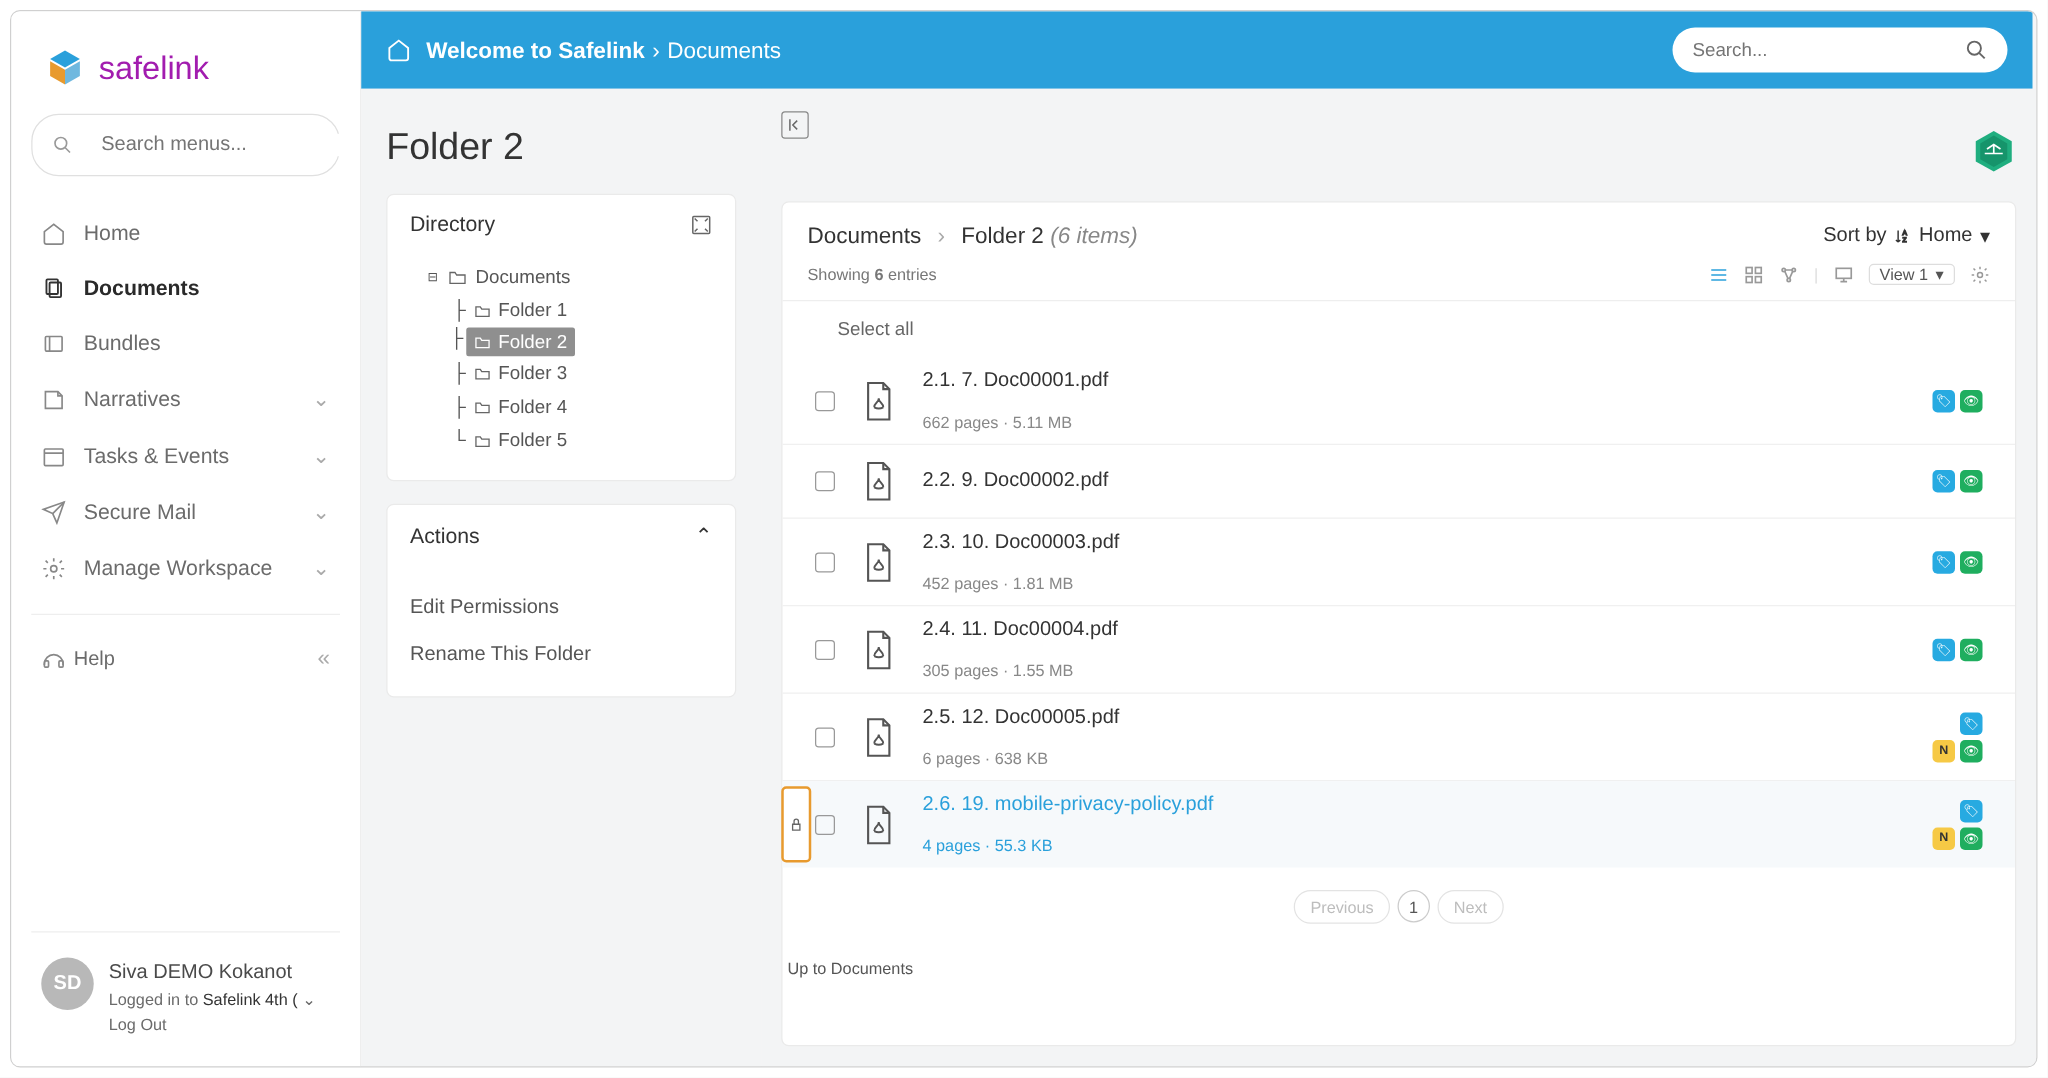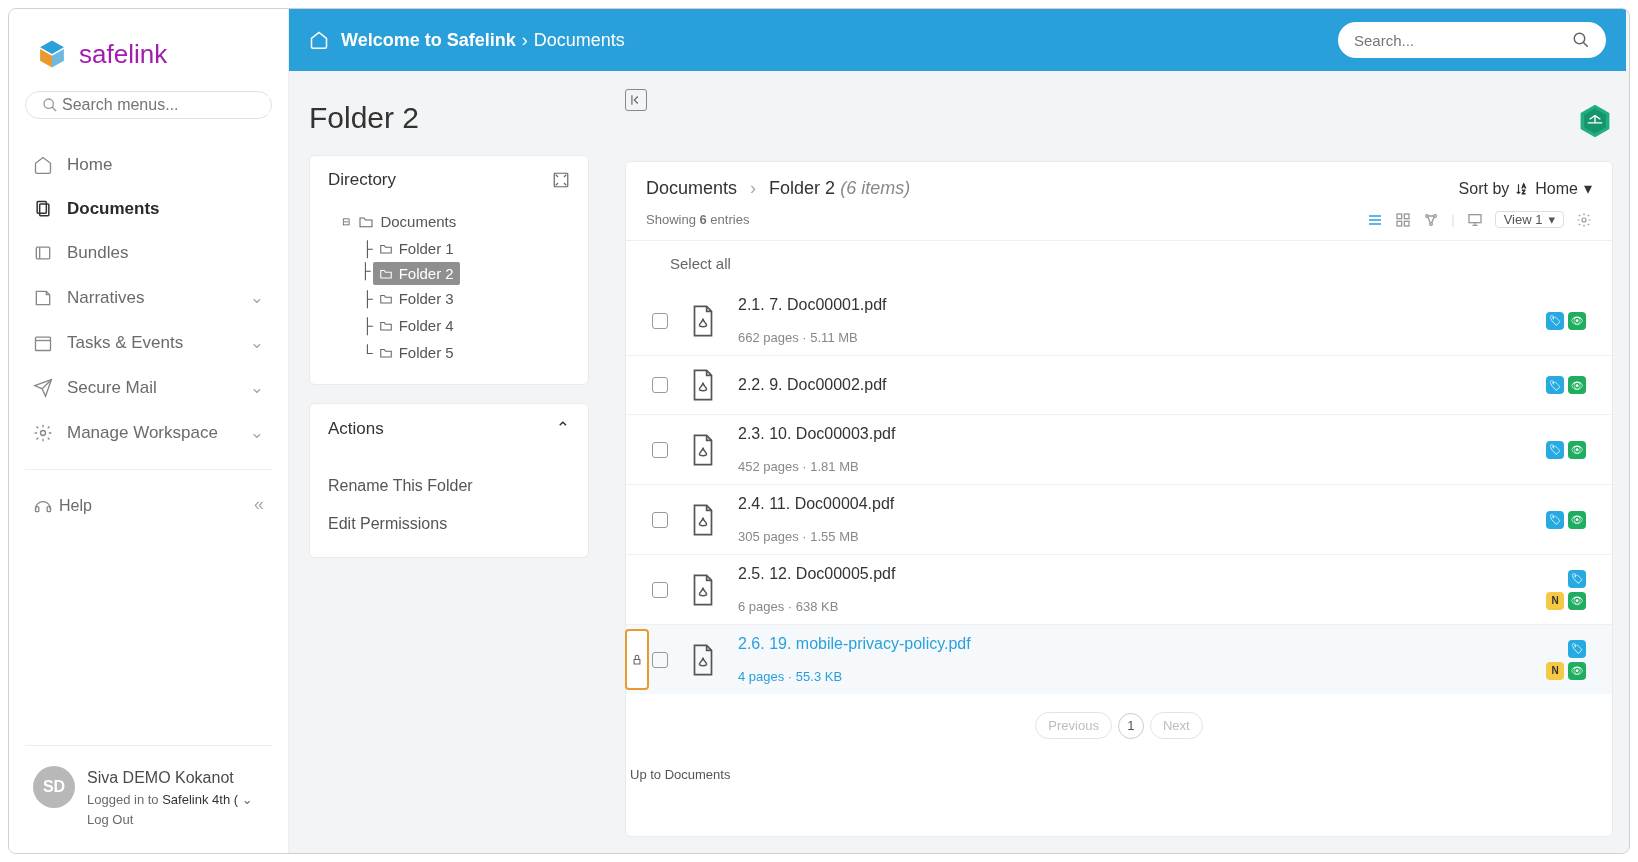--- a/index.html
+++ b/index.html
@@ -2,21 +2,21 @@
 <html><head>
 <meta charset="utf-8">
 <style>
 *{box-sizing:border-box;margin:0;padding:0;font-family:'Segoe UI',Arial,sans-serif}
 body{background:#fff;padding:8px}
 .outer{border:1px solid #d0d0d0;border-radius:8px;overflow:hidden;width:1622px;height:846px;position:relative;background:#f5f6f7}
 .sidebar{position:absolute;left:0;top:0;width:280px;height:100%;background:#fff;border-right:1px solid #eee;padding:18px 16px}
 .logo{display:flex;align-items:center;gap:10px;padding:10px 10px 20px 10px}
 .logo-mark{display:flex}
 .logo-text{font-size:26px;font-weight:400;color:#a21caf}
-.search-menus{display:flex;align-items:center;gap:4px;border:1px solid #e0e0e0;border-radius:22px;padding:4px 16px;color:#888}
+.search-menus{display:flex;align-items:center;gap:23px;border:1px solid #e0e0e0;border-radius:22px;padding:15px 16px;color:#888}
 .search-menus input{border:none;outline:none;font-size:16px;color:#555;flex:1}
 .nav{margin-top:24px}
 .nav-item{display:flex;align-items:center;gap:14px;padding:12px 8px;color:#6b6b6b;font-size:17px;cursor:pointer}
 .nav-item.active{color:#2a2a2a;font-weight:600}
 .nav-item .chev{margin-left:auto;color:#aaa}
 .divider{height:1px;background:#eee;margin:14px 0}
 .help-row{display:flex;align-items:flex-end;gap:6px;padding:10px 8px;color:#6b6b6b;font-size:16px}
 .help-row .coll{margin-left:auto;color:#aaa;font-size:18px}
 .user-block{display:flex;gap:12px;padding:8px;align-items:flex-start;position:absolute;bottom:16px;left:16px;right:16px;border-top:1px solid #eee;padding-top:20px}
 .avatar{width:42px;height:42px;border-radius:50%;background:#b8b8b8;color:#fff;display:flex;align-items:center;justify-content:center;font-size:16px;font-weight:600}
@@ -65,21 +65,21 @@
 .row.active .file-name{color:#2aa0db}
 .row.active .file-meta{color:#2aa0db}
 .row.active{background:#f6f9fb}
 .badges{display:flex;gap:4px;flex-direction:column;align-items:flex-end}
 .badges-row{display:flex;gap:4px}
 .tag-b{width:18px;height:18px;border-radius:4px;display:flex;align-items:center;justify-content:center;font-size:10px;color:#fff}
 .tag-blue{background:#27aae1}
 .tag-green{background:#1fae5f}
 .tag-yellow{background:#f6c945;color:#333;font-weight:700}
 .drag-handle{position:absolute;left:-1px;top:4px;bottom:4px;width:24px;border:2px solid #e89a2e;border-radius:4px;background:#fff;display:flex;align-items:center;justify-content:center;color:#666}
-.paginate{display:flex;align-items:center;justify-content:center;gap:6px;padding:18px}
+.paginate{display:flex;align-items:flex-start;justify-content:center;gap:6px;padding:18px}
 .pg-btn{border:1px solid #e3e3e3;border-radius:14px;padding:5px 12px;font-size:13px;color:#bdbdbd;background:#fff}
 .pg-num{border:1px solid #ccc;border-radius:50%;width:26px;height:26px;display:flex;align-items:center;justify-content:center;font-size:13px;color:#555}
 .upto{padding:10px 20px 20px 4px;color:#555;font-size:13px}
 .ic{display:inline-flex;align-items:center;justify-content:center}
 svg{display:block}
 </style>
 </head>
 <body>
 
 <div class="outer">
@@ -284,22 +284,22 @@
             </div>
         </div>
       </div>
     </div>
     <div class="card">
       <div class="card-header">
         <span>Actions</span>
         <span>⌃</span>
       </div>
       <div class="card-actions">
+        <div class="act">Edit Permissions</div>
         <div class="act">Rename This Folder</div>
-        <div class="act">Edit Permissions</div>
       </div>
     </div>
   </div>
 
   <div class="main">
     <div class="collapse-tab">
         <svg width="14" height="14" viewBox="0 0 24 24" fill="none" stroke="#666" stroke-width="2">
           <polyline points="15 18 9 12 15 6"></polyline>
           <line x1="5" y1="4" x2="5" y2="20"></line>
         </svg>

